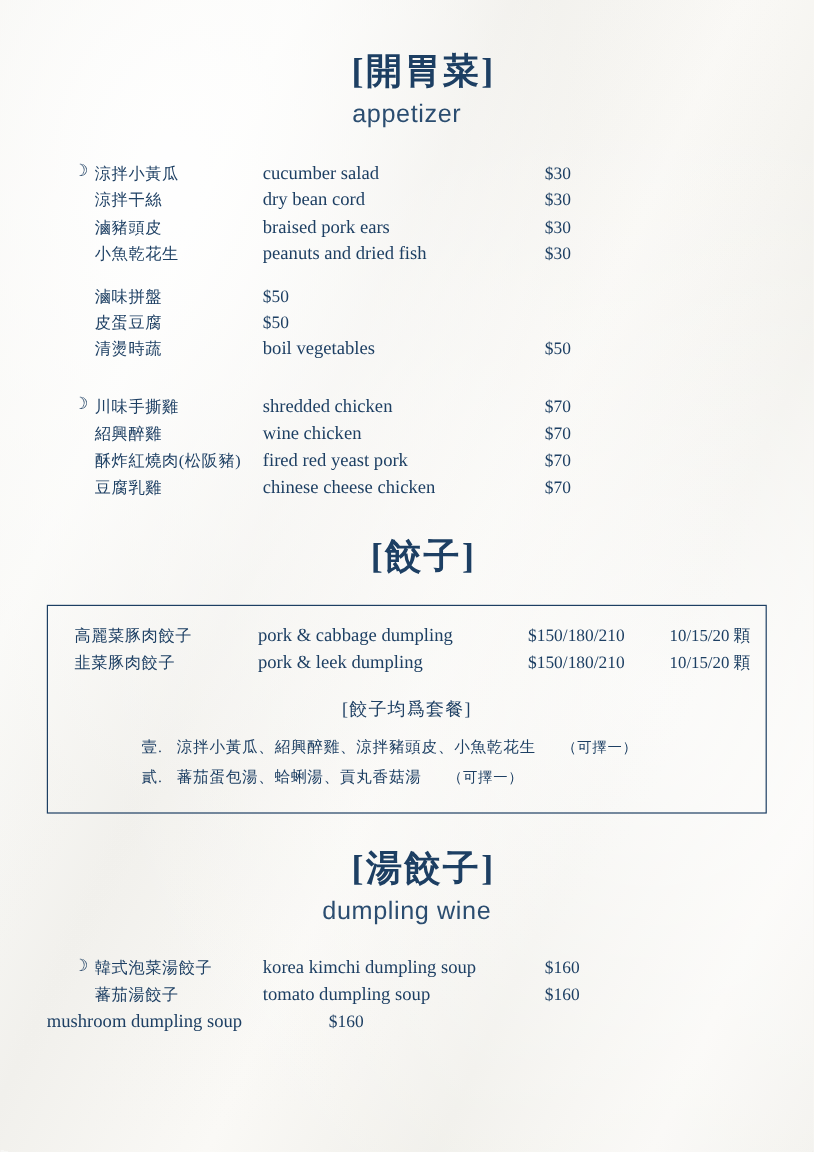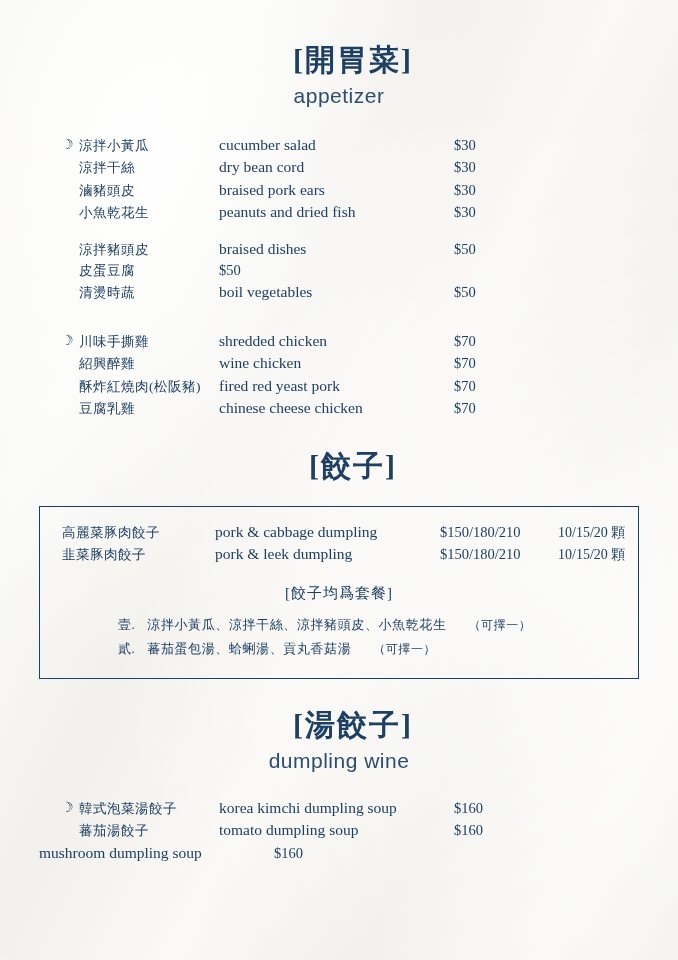--- a/index.html
+++ b/index.html
@@ -170,22 +170,21 @@
       <div class="cn">小魚乾花生</div>
       <div class="en">peanuts and dried fish</div>
       <div class="price">$30</div>
     </div>
   </div>
 
   <div class="gap-sm"></div>
 
   <div class="menu-block">
     <div class="row">
-      <div class="cn">涼拌豬頭皮</div>
-      <div class="en">braised dishes</div>
+      <div class="cn">滷味拼盤</div>
       <div class="price">$50</div>
     </div>
     <div class="row">
       <div class="cn">皮蛋豆腐</div>
       <div class="price">$50</div>
     </div>
     <div class="row">
       <div class="cn">清燙時蔬</div>
       <div class="en">boil vegetables</div>
       <div class="price">$50</div>
@@ -235,21 +234,21 @@
       <div class="cn">韭菜豚肉餃子</div>
       <div class="en">pork &amp; leek dumpling</div>
       <div class="price">$150/180/210</div>
       <div class="qty">10/15/20 顆</div>
     </div>
 
     <div class="set-title">[餃子均爲套餐]</div>
 
     <div class="set-line">
       <span class="set-num">壹.</span>
-      <span>涼拌小黃瓜、涼拌干絲、涼拌豬頭皮、小魚乾花生</span>
+      <span>涼拌小黃瓜、紹興醉雞、涼拌豬頭皮、小魚乾花生</span>
       <span class="set-opt">（可擇一）</span>
     </div>
     <div class="set-line">
       <span class="set-num">貳.</span>
       <span>蕃茄蛋包湯、蛤蜊湯、貢丸香菇湯</span>
       <span class="set-opt">（可擇一）</span>
     </div>
   </div>
 
   <div class="section-head" style="margin-top:28px;">

